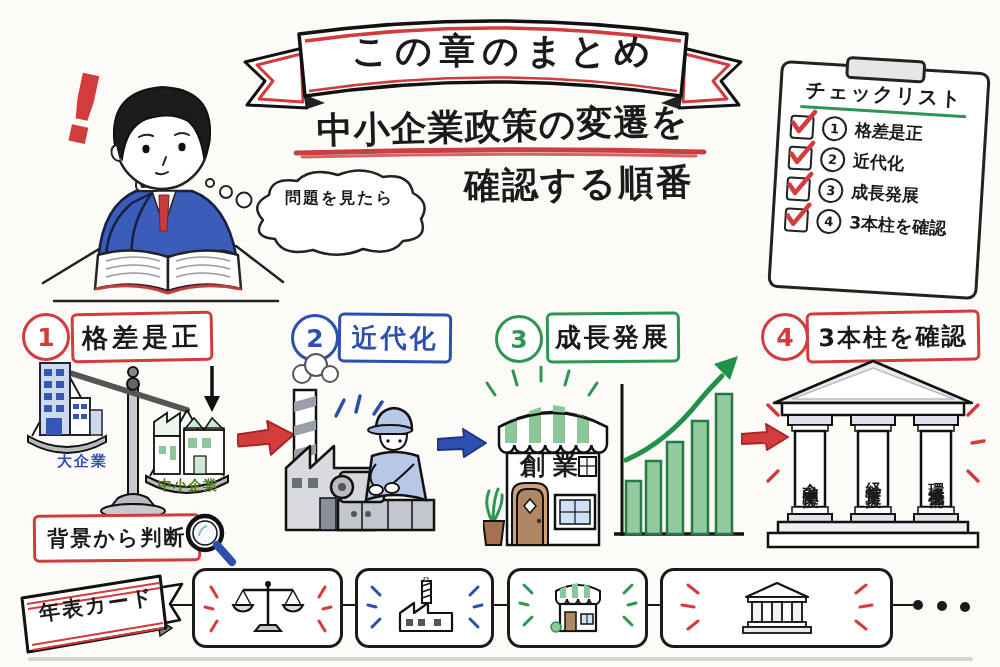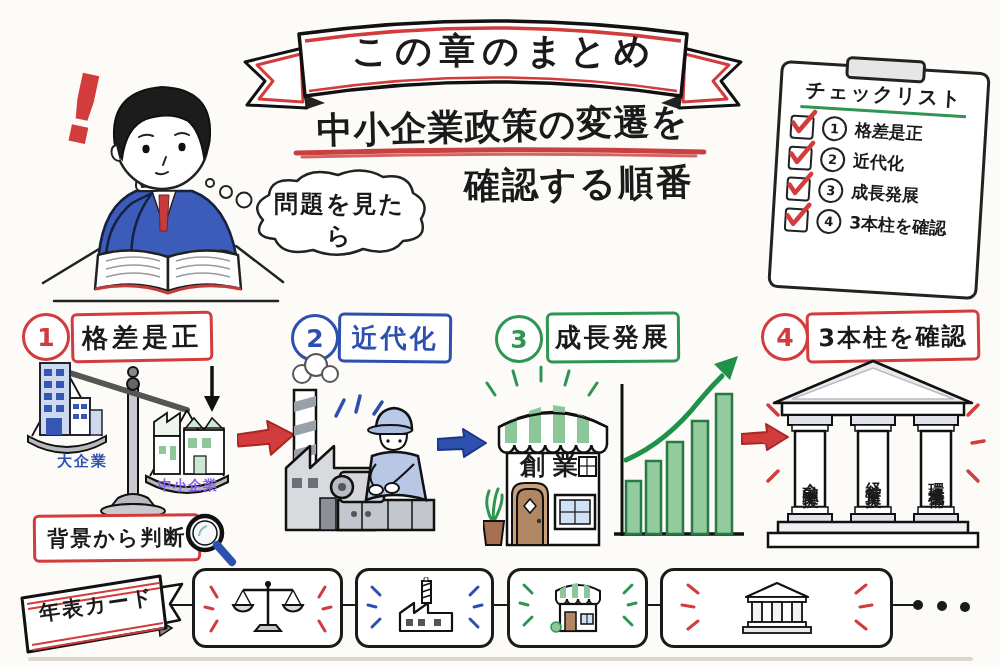--- a/index.html
+++ b/index.html
@@ -81,21 +81,21 @@
     <line x1="128" y1="182" x2="128" y2="216" stroke="#222" stroke-width="2"></line>
 
     <circle cx="170" cy="108" r="4" fill="#fff" stroke="#222" stroke-width="2"></circle>
     <circle cx="186" cy="117" r="6" fill="#fff" stroke="#222" stroke-width="2"></circle>
     <circle cx="204" cy="125" r="7.5" fill="#fff" stroke="#222" stroke-width="2"></circle>
   </svg>
 
   <svg class="abs" style="left:243px;top:165px;" width="190" height="96" viewBox="0 0 190 96">
     <path d="M20,55 Q6,40 26,30 Q28,12 54,16 Q68,2 95,10 Q120,0 140,12 Q166,8 170,28 Q188,38 178,54 Q186,74 160,76 Q148,92 120,84 Q95,95 70,85 Q40,92 32,74 Q8,72 20,55 Z" fill="#fff" stroke="#222" stroke-width="2.5" stroke-linejoin="round"></path>
   </svg>
-  <div class="abs hand" style="left:262px;top:188px;width:155px;text-align:center;font-size:24px;letter-spacing:2px;">問題を見たら</div>
+  <div class="abs hand" style="left:262px;top:188px;width:155px;text-align:center;font-size:16px;letter-spacing:2px;">問題を見たら</div>
 
   <div class="abs" style="left:774px;top:66px;width:204px;height:222px;background:#fff;border:3.5px solid #222;border-radius:10px;transform:rotate(3.5deg);">
     <div class="abs" style="left:62px;top:-11px;width:74px;height:17px;background:#e6e6e6;border:3px solid #222;border-radius:6px;"></div>
     <div style="text-align:center;margin-top:12px;">
       <span class="hand" style="font-size:20px;letter-spacing:2px;border-bottom:3px solid #2f9552;padding:0 4px 2px 4px;display:inline-block;">チェックリスト</span>
     </div>
     <div class="chk-row">
       <span class="chk-box">
           <svg style="position:absolute;left:-4px;top:-10px;" width="30" height="30" viewBox="0 0 30 30">
             <polyline points="5,16 11,24 26,4" fill="none" stroke="#d23c3c" stroke-width="4.5" stroke-linecap="round" stroke-linejoin="round"></polyline>
@@ -180,21 +180,21 @@
     <rect x="166" y="72" width="40" height="44" fill="#fff" stroke="#111" stroke-width="1.8"></rect>
     <rect x="170" y="80" width="9" height="10" fill="#8fc79c"></rect>
       <rect x="184" y="80" width="9" height="10" fill="#8fc79c"></rect>
     <rect x="176" y="98" width="12" height="18" fill="#cfe8d4" stroke="#111" stroke-width="1.2"></rect>
     <path d="M128,118 Q169,140 210,118 L210,124 Q169,146 128,124 Z" fill="#b9b9c0" stroke="#111" stroke-width="2"></path>
 
     <line x1="194" y1="8" x2="194" y2="44" stroke="#111" stroke-width="3.5"></line>
     <polygon points="186,38 194,54 202,38" fill="#111"></polygon>
   </svg>
   <div class="abs hand" style="left:33px;top:452px;font-size:15px;color:#2d4fae;letter-spacing:2px;margin-left:24px;">大企業</div>
-  <div class="abs hand" style="left:158px;top:477px;font-size:14px;color:#8b5cf6;letter-spacing:1px;">中小企業</div>
+  <div class="abs hand" style="left:158px;top:477px;font-size:14px;color:#4d7c0f;letter-spacing:1px;">中小企業</div>
 
   <div class="label-box" style="left:33px;top:514px;width:162px;height:42px;border:3px solid #d23c3c;font-size:21px;letter-spacing:2px;transform:rotate(-0.6deg);">背景から判断</div>
   <svg class="abs" style="left:180px;top:508px;" width="60" height="62" viewBox="0 0 60 62">
     <circle cx="25" cy="25" r="17" fill="#f4f8fb" stroke="#111" stroke-width="4.5"></circle>
     <circle cx="25" cy="25" r="12" fill="none" stroke="#111" stroke-width="1.5"></circle>
     <path d="M27,18 Q20,20 19,28" fill="none" stroke="#9bb" stroke-width="2"></path>
     <line x1="37" y1="37" x2="52" y2="54" stroke="#2d4fae" stroke-width="8" stroke-linecap="round"></line>
   </svg>
 
   <svg class="abs" style="left:237px;top:417px;" width="58" height="42" viewBox="0 0 58 42">

